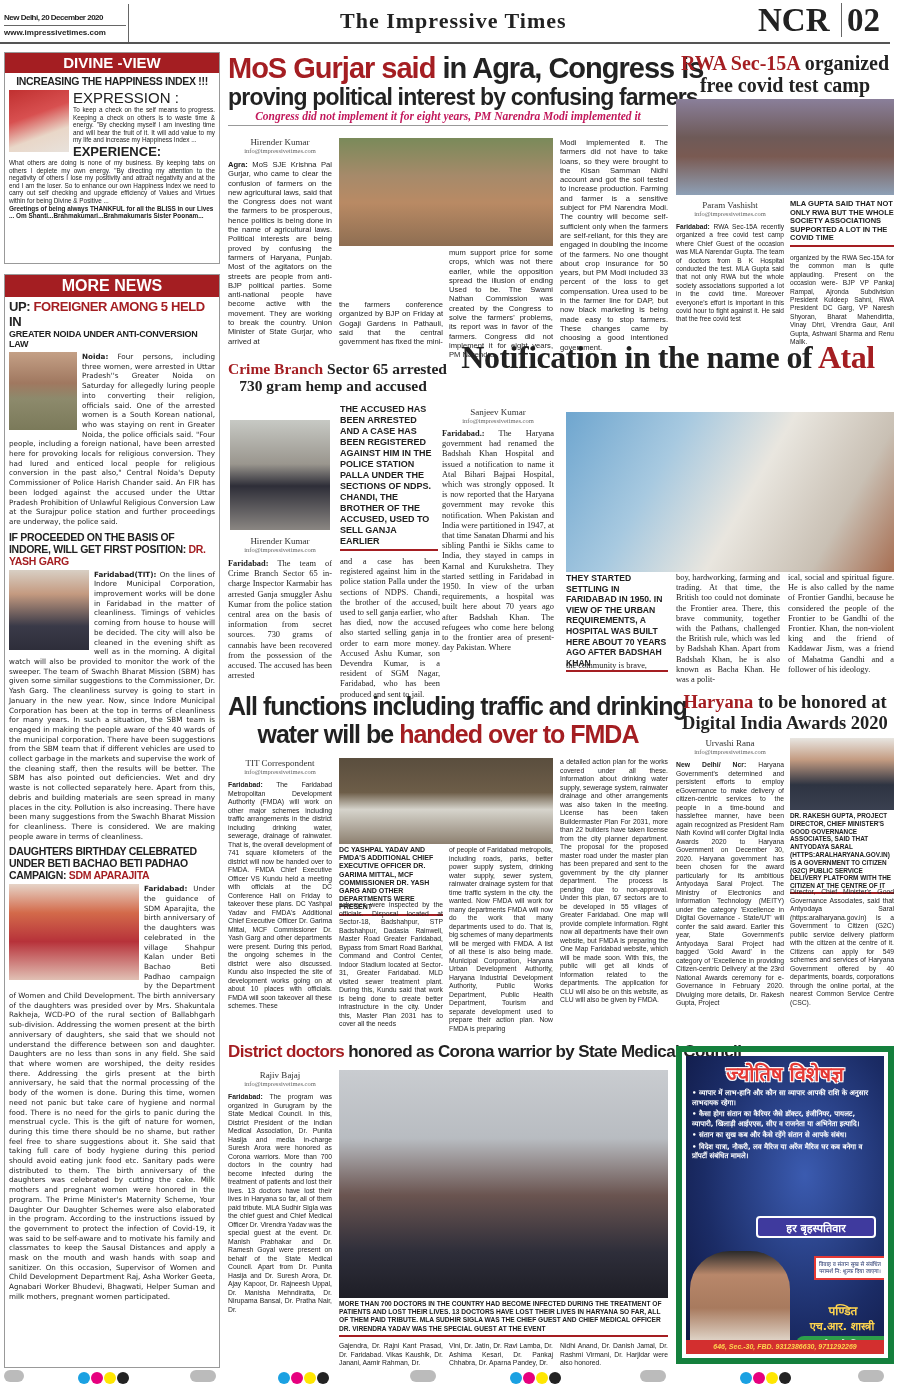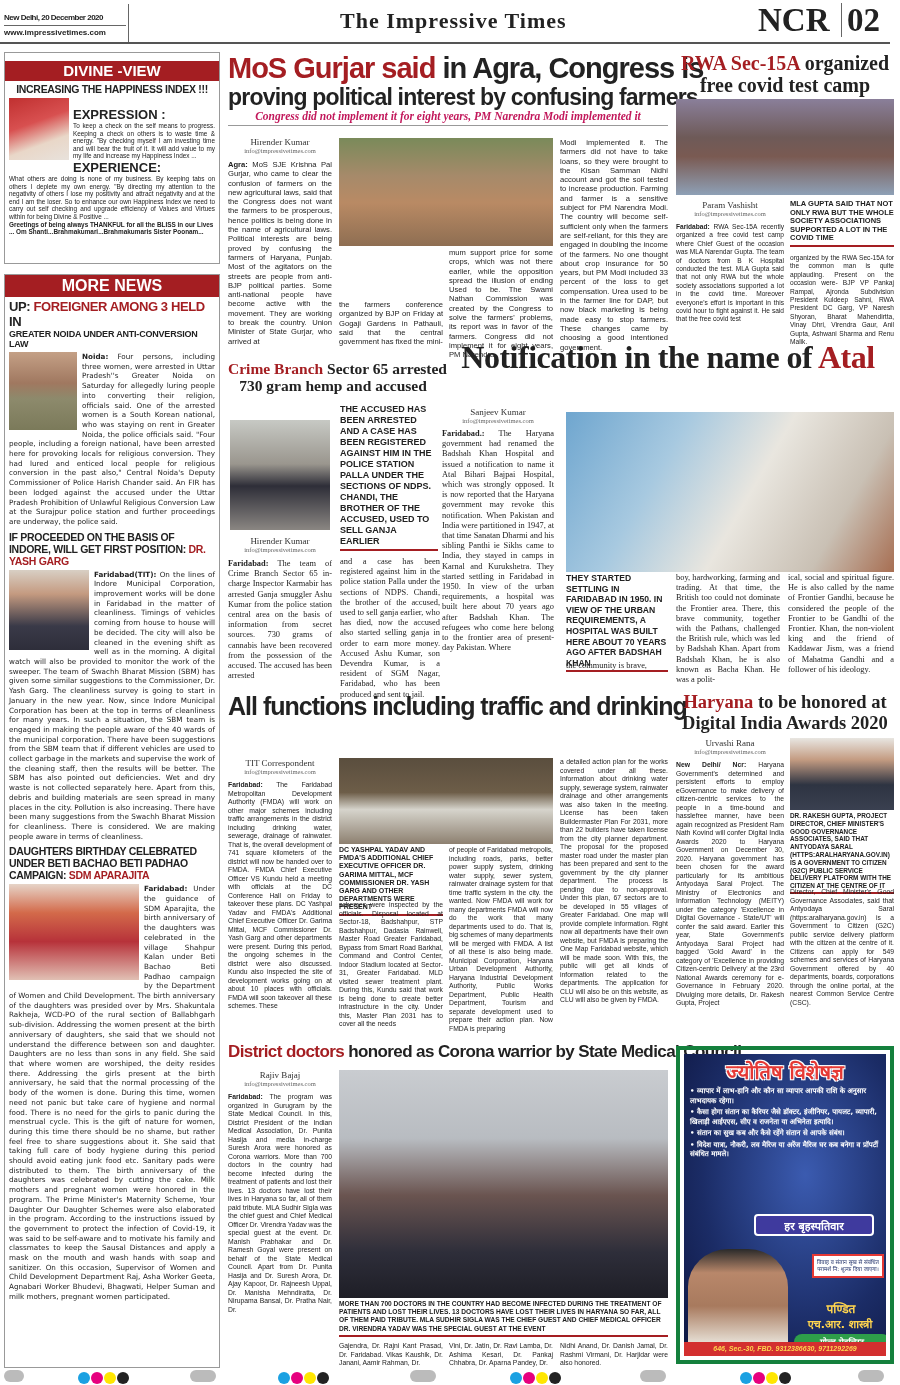--- a/index.html
+++ b/index.html
@@ -28,36 +28,36 @@
   <div class="abs" style="left:4px;top:25px;width:122px;border-top:1px solid #666;"></div>
   <div class="abs" style="left:4px;top:28px;font-size:8px;font-weight:bold;color:#222;">www.impressivetimes.com</div>
   <div class="abs" style="left:128px;top:4px;height:38px;border-left:1px solid #666;"></div>
   <div class="abs serif" style="left:340px;top:8px;font-size:22px;font-weight:bold;letter-spacing:1px;color:#222;">The Impressive Times</div>
   <div class="abs serif" style="left:758px;top:2px;font-size:33px;font-weight:bold;color:#222;">NCR</div>
   <div class="abs" style="left:841px;top:3px;height:34px;border-left:1px solid #666;"></div>
   <div class="abs serif" style="left:847px;top:2px;font-size:33px;font-weight:bold;color:#222;">02</div>
   <div class="abs" style="left:0;top:42px;width:890px;border-top:2px solid #555;"></div>
 </div>
 
-<div class="abs box" style="left:4px;top:52px;width:216px;height:212px;padding:8px 0 3px 0;">
+<div class="abs box" style="left:4px;top:52px;width:216px;height:212px;padding:0 0 3px 0;">
   <div class="redbar" style="font-size:15px;height:20px;line-height:20px;">DIVINE -VIEW</div>
   <div style="font-size:10.5px;font-weight:bold;text-align:center;margin-top:2px;letter-spacing:-0.3px;">INCREASING THE HAPPINESS INDEX !!!</div>
   <div class="photo" style="float:left;width:60px;height:62px;margin:3px 4px 0 4px;background:linear-gradient(160deg,#c03030 0%,#d85050 40%,#e9d7c8 70%,#e8e2dc 100%);"></div>
-  <div style="font-size:13px;font-weight:bold;margin-top:12px;">EXPRESSION :</div>
+  <div style="font-size:15px;font-weight:normal;margin-top:2px;">EXPRESSION :</div>
   <div class="body" style="font-size:6.4px;line-height:7.6px;padding-right:4px;">To keep a check on the self means to progress. Keeping a check on others is to waste time &amp; energy. "By checking myself I am investing time and will bear the fruit of it. It will add value to my my life and increase my Happiness Index ...</div>
   <div style="font-size:13px;font-weight:bold;">EXPERIENCE:</div>
   <div class="body" style="font-size:6.4px;line-height:7.6px;padding:0 4px;clear:none;">What others are doing is none of my business. By keeping tabs on others I deplete my own energy. "By directing my attention to the negativity of others I lose my positivity and attract negativity and at the end I am the loser. So to enhance our own Happiness Index we need to carry out self checking and upgrade efficiency of Values and Virtues within for being Divine &amp; Positive ...</div>
   <div style="font-size:6.4px;line-height:7.6px;font-weight:bold;padding:0 4px;">Greetings of being always THANKFUL for all the BLISS in our Lives ... Om Shanti...Brahmakumari...Brahmakumaris Sister Poonam...</div>
 </div>
 
 <div class="abs box" style="left:4px;top:274px;width:216px;height:1094px;overflow:hidden;">
   <div class="redbar" style="font-size:16px;height:22px;line-height:22px;">MORE NEWS</div>
   <div style="padding:2px 4px;">
     <div style="font-size:13px;font-weight:bold;letter-spacing:-0.4px;">
-      <span>UP: </span><span class="red">FOREIGNER AMONG 3 HELD</span><span> IN</span>
+      <span>UP: </span><span class="red">FOREIGNER AMONG 5 HELD</span><span> IN</span>
     </div>
     <div style="font-size:9px;font-weight:bold;letter-spacing:-0.2px;margin-bottom:3px;">GREATER NOIDA UNDER ANTI-CONVERSION LAW</div>
     <div class="photo" style="float:left;width:68px;height:78px;margin:0 5px 2px 0;background:linear-gradient(180deg,#c4a086 0%,#a07860 40%,#8d8a6c 60%,#7b7a5a 100%);"></div>
     <div class="gothic"><b>Noida:</b><span> Four persons, including three women, were arrested in Uttar Pradesh''s Greater Noida on Saturday for allegedly luring people into converting their religion, officials said. One of the arrested women is a South Korean national, who was staying on rent in Greater Noida, the police officials said. "Four people, including a foreign national, have been arrested here for provoking locals for religious conversion. They had lured and enticed local people for religious conversion in the past also," Central Noida's Deputy Commissioner of Police Harish Chander said. An FIR has been lodged against the accused under the Uttar Pradesh Prohibition of Unlawful Religious Conversion Law at the Surajpur police station and further proceedings are underway, the police said.</span></div>
 
     <div style="font-size:10.5px;font-weight:bold;letter-spacing:-0.3px;margin-top:4px;line-height:12px;">
       <span>IF  PROCEEDED ON THE BASIS OF INDORE, WILL GET FIRST POSITION: </span><span class="red">DR. YASH GARG</span>
     </div>
     <div class="photo" style="float:left;width:80px;height:80px;margin:3px 5px 2px 0;background:linear-gradient(180deg,#d8cfc4 0%,#c49a80 30%,#3a3a48 70%,#2e2e3a 100%);"></div>
     <div class="gothic" style="margin-top:3px;"><b>Faridabad(TIT):</b><span> On the lines of Indore Municipal Corporation, improvement works will be done in Faridabad in the matter of cleanliness. Timings of vehicles coming from house to house will be decided. The city will also be cleaned in the evening shift as well as in the morning. A digital watch will also be provided to monitor the work of the sweeper. The team of Swachh Bharat Mission (SBM) has given some similar suggestions to the Commissioner, Dr. Yash Garg. The cleanliness survey is going to start in January in the new year. Now, since Indore Municipal Corporation has been at the top in terms of cleanliness for many years. In such a situation, the SBM team is engaged in making the people aware of the 40 wards of the municipal corporation. There have been suggestions from the SBM team that if different vehicles are used to collect garbage in the markets and supervise the work of the cleaning staff, then the results will be better. The SBM has also pointed out deficiencies. Wet and dry waste is not collected separately here. Apart from this, debris and building materials are seen spread in many places in the city. Pollution is also increasing. There have been many suggestions from the Swachh Bharat Mission for cleanliness. There is considered. We are making people aware in terms of cleanliness.</span></div>
@@ -129,20 +129,23 @@
   </div>
   <div class="abs photo" style="left:124px;top:72px;width:328px;height:160px;background:linear-gradient(120deg,#6fa6cf 0%,#a7c9e0 30%,#e9e6df 55%,#c9c0b4 80%,#a76e52 100%);"></div>
   <div class="abs cap" style="left:124px;top:233px;width:102px;font-size:8.6px;line-height:10.6px;">THEY STARTED SETTLING IN FARIDABAD IN 1950. IN VIEW OF THE URBAN REQUIREMENTS, A HOSPITAL WAS BUILT HERE ABOUT 70 YEARS AGO AFTER BADSHAH KHAN</div>
   <div class="abs bodyS" style="left:124px;top:321px;width:102px;">the community is brave,</div>
   <div class="abs bodyS" style="left:346px;top:233px;width:106px;">ical, social and spiritual figure. He is also called by the name of Frontier Gandhi, because he considered the people of the Frontier to be Gandhi of the Frontier. Khan, the non-violent king and the friend of Kaddawar Jism, was a friend of Mahatma Gandhi and a follower of his ideology.</div>
   <div class="abs bodyS" style="left:234px;top:233px;width:104px;">boy, hardworking, farming and trading. At that time, the British too could not dominate the Frontier area. There, this brave community, together with the Pathans, challenged the British rule, which was led by Badshah Khan. Apart from Badshah Khan, he is also known as Bacha Khan. He was a polit-</div>
 </div>
 
 <div class="abs" style="left:228px;top:692px;width:440px;height:348px;">
   <div class="cond" style="font-size:25px;line-height:28px;text-align:center;white-space:nowrap;letter-spacing:-1px;">All functions including traffic and drinking</div>
+  <div class="cond" style="font-size:25px;line-height:28px;text-align:center;white-space:nowrap;letter-spacing:-1px;">
+    <span>water will be </span><span class="red">handed over to FMDA</span>
+  </div>
   <div class="abs" style="left:0;top:66px;width:104px;">
     <div class="byline">TIT Correspondent</div>
     <div class="email">info@impressivetimes.com</div>
     <div class="body" style="margin-top:6px;font-size:6.8px;line-height:8.5px;"><b>Faridabad:</b><span> The Faridabad Metropolitan Development Authority (FMDA) will work on other major schemes including traffic arrangements in the district including drinking water, sewerage, drainage of rainwater. That is, the overall development of 741 square kilometers of the district will now be handed over to FMDA. FMDA Chief Executive Officer VS Kundu held a meeting with officials at the DC Conference Hall on Friday to takeover these plans. DC Yashpal Yadav and FMDA's Additional Chief Executive Officer Dr. Garima Mittal, MCF Commissioner Dr. Yash Garg and other departments were present. During this period, the ongoing schemes in the district were also discussed. Kundu also inspected the site of development works going on at about 10 places with officials. FMDA will soon takeover all these schemes. These</span></div>
   </div>
   <div class="abs photo" style="left:111px;top:66px;width:214px;height:86px;background:linear-gradient(180deg,#5a4e3e 0%,#6d5d48 40%,#d6d4cc 60%,#8d8070 100%);"></div>
   <div class="abs cap" style="left:111px;top:154px;width:104px;font-size:7px;line-height:8.2px;">DC YASHPAL YADAV AND FMDA'S ADDITIONAL CHIEF EXECUTIVE OFFICER DR. GARIMA MITTAL, MCF COMMISSIONER DR. YASH GARG AND OTHER DEPARTMENTS WERE PRESENT</div>
   <div class="abs body" style="left:111px;top:209px;width:104px;font-size:6.8px;line-height:8.5px;">schemes were inspected by the officials. Disposal located at Sector-18, Badshahpur, STP Badshahpur, Dadasia Rainwell, Master Road Greater Faridabad, Bypass from Smart Road Barkhal, Command and Control Center, Indoor Stadium located at Sector-31, Greater Faridabad. MLD visited sewer treatment plant. During this, Kundu said that work is being done to create better infrastructure in the city. Under this, Master Plan 2031 has to cover all the needs</div>
   <div class="abs body" style="left:221px;top:154px;width:104px;font-size:6.8px;line-height:8.5px;">of people of Faridabad metropolis, including roads, parks, better power supply system, drinking water supply, sewer system, rainwater drainage system for that time traffic system in the city. the wanted. Now FMDA will work for many departments FMDA will now do the work that many departments used to do. That is, big schemes of many departments will be merged with FMDA. A list of all these is also being made. Municipal Corporation, Haryana Urban Development Authority, Haryana Industrial Development Authority, Public Works Department, Public Health Department, Tourism and separate development used to prepare their action plan. Now FMDA is preparing</div>
   <div class="abs body" style="left:332px;top:66px;width:108px;font-size:6.8px;line-height:8.5px;">a detailed action plan for the works covered under all these. Information about drinking water supply, sewerage system, rainwater drainage and other arrangements was also taken in the meeting. License has been taken Buildermaster Plan For 2031, more than 22 builders have taken license from the city planner department. The proposal for the proposed master road under the master plan has been prepared and sent to the government by the city planner department. The process is pending due to non-approval. Under this plan, 67 sectors are to be developed in 55 villages of Greater Faridabad. One map will provide complete information. Right now all departments have their own website, but FMDA is preparing the One Map Faridabad website, which will be made soon. With this, the public will get all kinds of information related to the departments. The application for CLU will also be on this website, as CLU will also be given by FMDA.</div>
@@ -172,21 +175,21 @@
     <div class="email">info@impressivetimes.com</div>
     <div class="body" style="margin-top:6px;font-size:6.8px;line-height:8.5px;"><b>Faridabad:</b><span> The program was organized in Gurugram by the State Medical Council. In this, District President of the Indian Medical Association, Dr. Punita Hasija and media in-charge Suresh Arora were honored as Corona warriors. More than 700 doctors in the country had become infected during the treatment of patients and lost their lives. 13 doctors have lost their lives in Haryana so far, all of them paid tribute. MLA Sudhir Sigla was the chief guest and Chief Medical Officer Dr. Virendra Yadav was the special guest at the event. Dr. Manish Prabhakar and Dr. Ramesh Goyal were present on behalf of the State Medical Council. Apart from Dr. Punita Hasija and Dr. Suresh Arora, Dr. Ajay Kapoor, Dr. Rajneesh Uppal, Dr. Manisha Mehndiratta, Dr. Nirupama Bansal, Dr. Pratha Nair, Dr.</span></div>
   </div>
   <div class="abs photo" style="left:111px;top:28px;width:329px;height:228px;background:linear-gradient(180deg,#c9ccd0 0%,#b8bcc1 30%,#6a5450 55%,#2e2e3a 80%,#1e1e26 100%);"></div>
   <div class="abs cap" style="left:111px;top:258px;width:329px;font-size:6.6px;line-height:8.2px;">MORE THAN 700 DOCTORS IN THE COUNTRY HAD BECOME INFECTED DURING THE TREATMENT OF PATIENTS AND LOST THEIR LIVES. 13 DOCTORS HAVE LOST THEIR LIVES IN HARYANA SO FAR, ALL OF THEM PAID TRIBUTE. MLA SUDHIR SIGLA WAS THE CHIEF GUEST AND CHIEF MEDICAL OFFICER DR. VIRENDRA YADAV WAS THE SPECIAL GUEST AT THE EVENT</div>
   <div class="abs body" style="left:111px;top:300px;width:104px;font-size:6.8px;line-height:8.5px;">Gajendra, Dr. Rajni Kant Prasad, Dr. Faridabad. Vikas Kaushik, Dr. Janani, Aamir Rahman, Dr.</div>
   <div class="abs body" style="left:221px;top:300px;width:104px;font-size:6.8px;line-height:8.5px;">Vini, Dr. Jatin, Dr. Ravi Lamba, Dr. Ashima Kesari, Dr. Pankaj Chhabra, Dr. Aparna Pandey, Dr.</div>
   <div class="abs body" style="left:332px;top:300px;width:108px;font-size:6.8px;line-height:8.5px;">Nidhi Anand, Dr. Danish Jamal, Dr. Rashmi Virmani, Dr. Harjidar were also honored.</div>
 </div>
 
-<div class="abs" style="left:676px;top:1046px;width:218px;height:318px;border:4px solid #15803d;padding:4px;">
+<div class="abs" style="left:676px;top:1046px;width:218px;height:318px;border:6px solid #15803d;padding:4px;">
   <div style="width:100%;height:100%;background:radial-gradient(ellipse at 60% 40%,#3b5bb0 0%,#1b2c66 60%,#0e1640 100%);position:relative;overflow:hidden;">
     <div style="font-family:'DejaVu Sans',sans-serif;font-size:20px;font-weight:bold;color:#e53935;text-align:center;text-shadow:1px 1px 0 #fff,-1px -1px 0 #fff,1px -1px 0 #fff,-1px 1px 0 #fff;padding-top:4px;">ज्योतिष विशेषज्ञ</div>
     <ul style="list-style:none;padding:2px 6px;color:#fff;font-family:'DejaVu Sans',sans-serif;font-size:7px;line-height:9.5px;font-weight:bold;">
       <li style="margin-bottom:2px;">• <span>व्यापार में लाभ-हानि और कौन सा व्यापार आपकी राशि के अनुसार लाभदायक रहेगा।</span></li>
       <li style="margin-bottom:2px;">• <span>कैसा होगा संतान का कैरियर जैसे डॉक्टर, इंजीनियर, पायलट, व्यापारी, खिलाड़ी आईएएस, सीए व राजनेता या अभिनेता इत्यादि।</span></li>
       <li style="margin-bottom:2px;">• <span>संतान का सुख कब और कैसे रहेंगे संतान से आपके संबंध।</span></li>
       <li>• <span>विदेश यात्रा, नौकरी, लव मैरिज या अरेंज मैरिज घर कब बनेगा व प्रॉपर्टी संबंधित मामले।</span></li>
     </ul>
     <div style="position:absolute;left:70px;top:160px;width:120px;height:22px;line-height:22px;background:#3f3a9e;border:2px solid #fff;border-radius:4px;color:#fff;text-align:center;font-family:'DejaVu Sans',sans-serif;font-size:11px;font-weight:bold;">हर बृहस्पतिवार</div>
     <div class="photo" style="position:absolute;left:4px;top:195px;width:100px;height:95px;border-radius:40% 40% 0 0;background:linear-gradient(180deg,#2a2a2a 0%,#b8876a 25%,#a87a5e 60%,#e8e2d8 100%);"></div>

